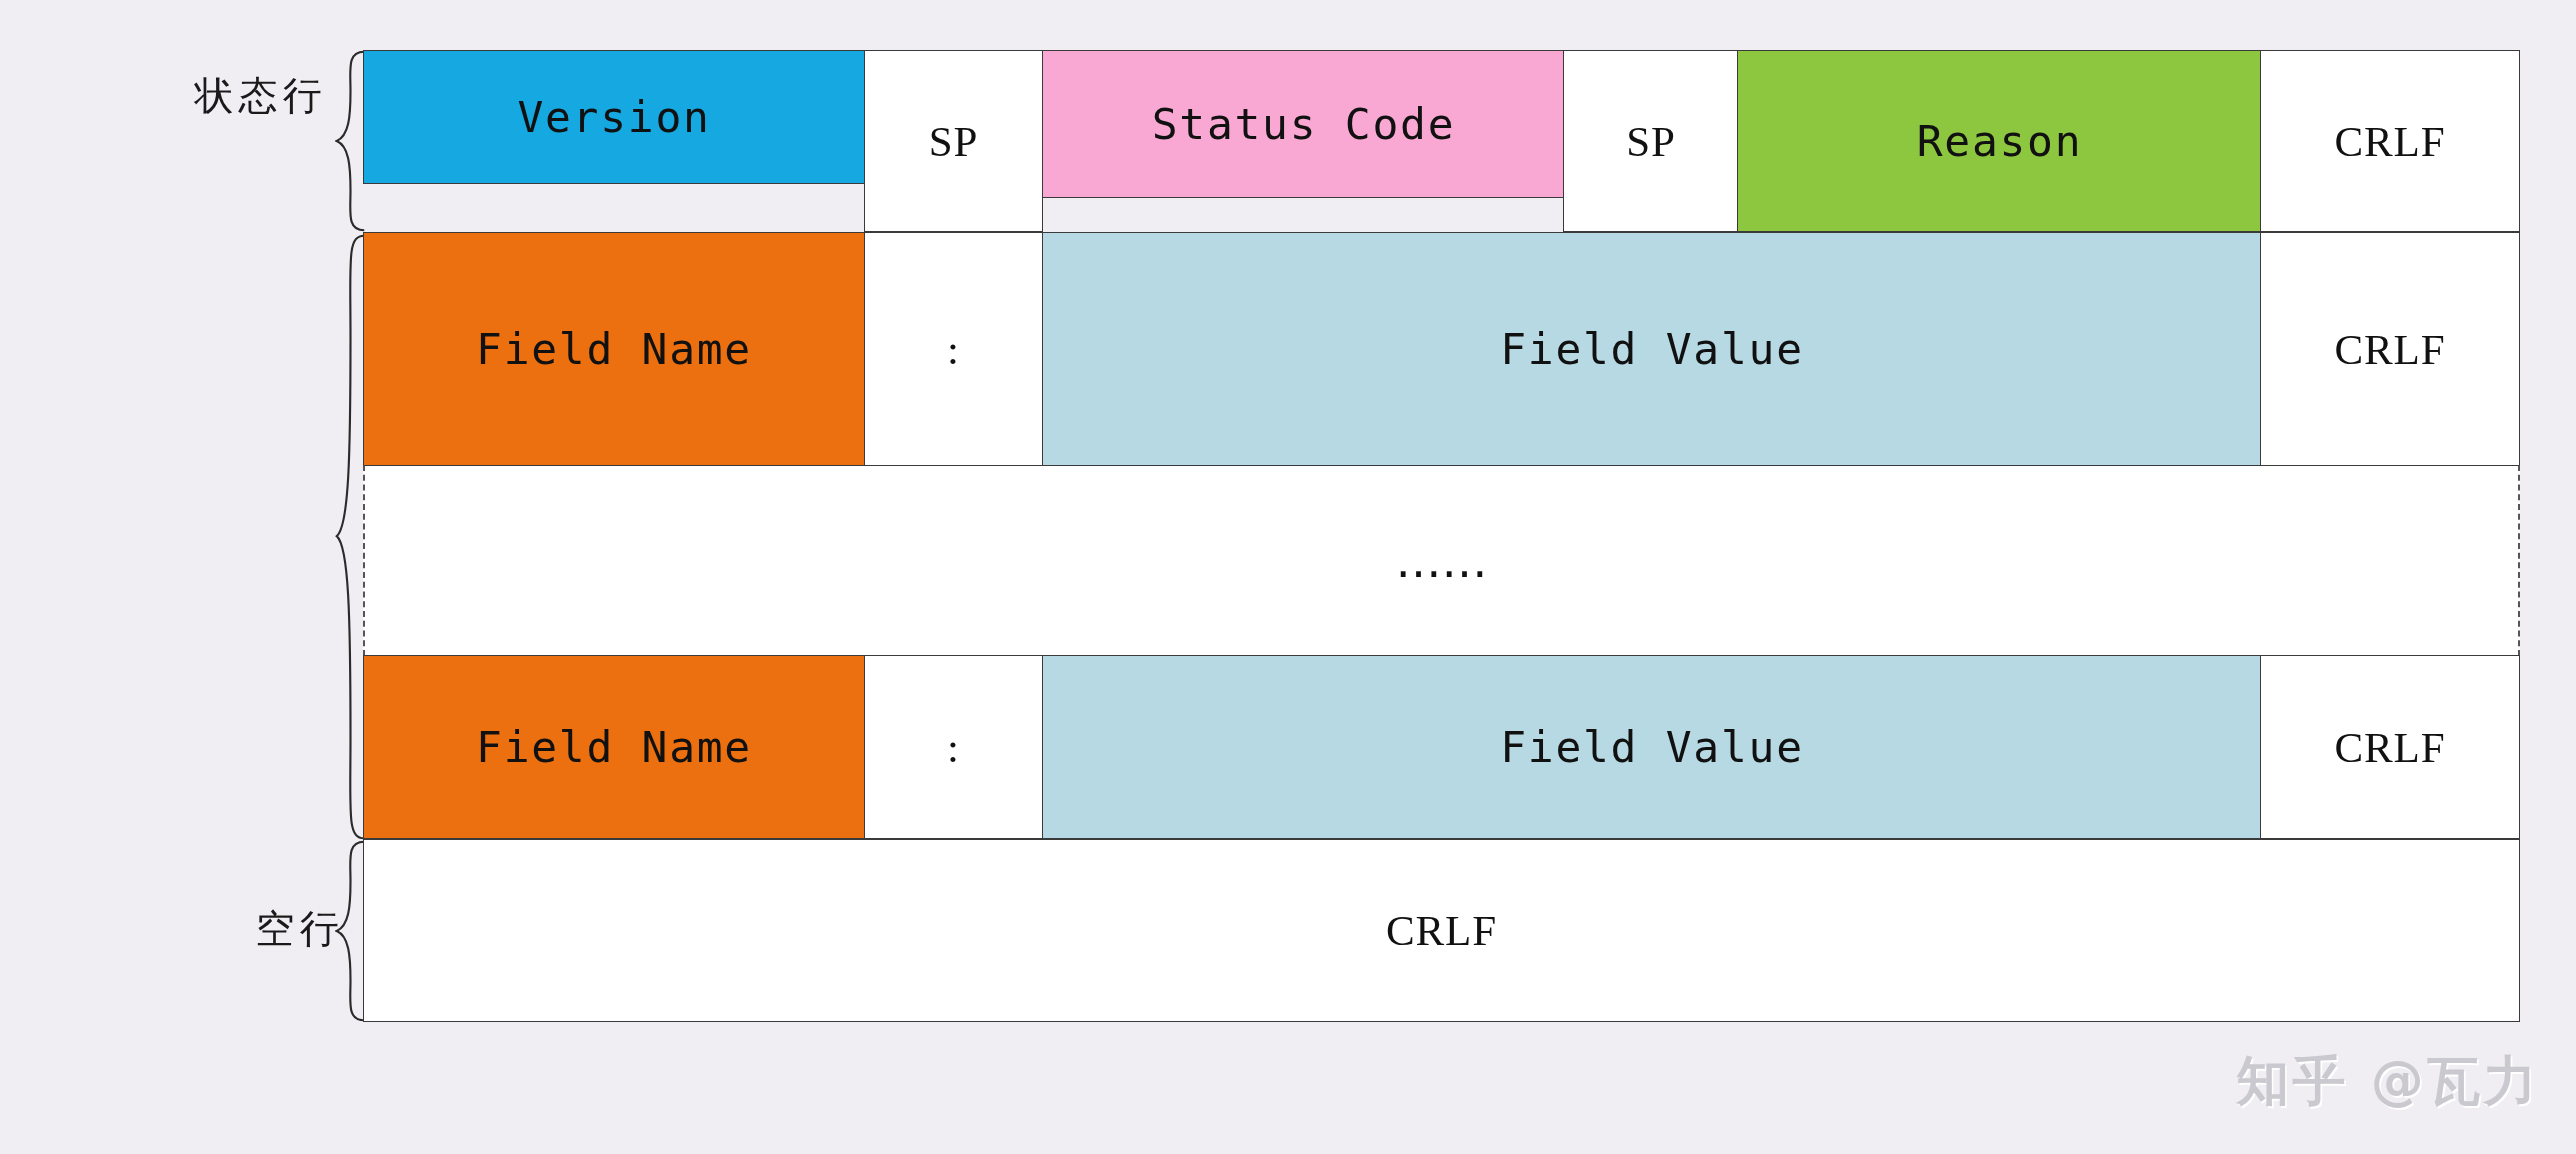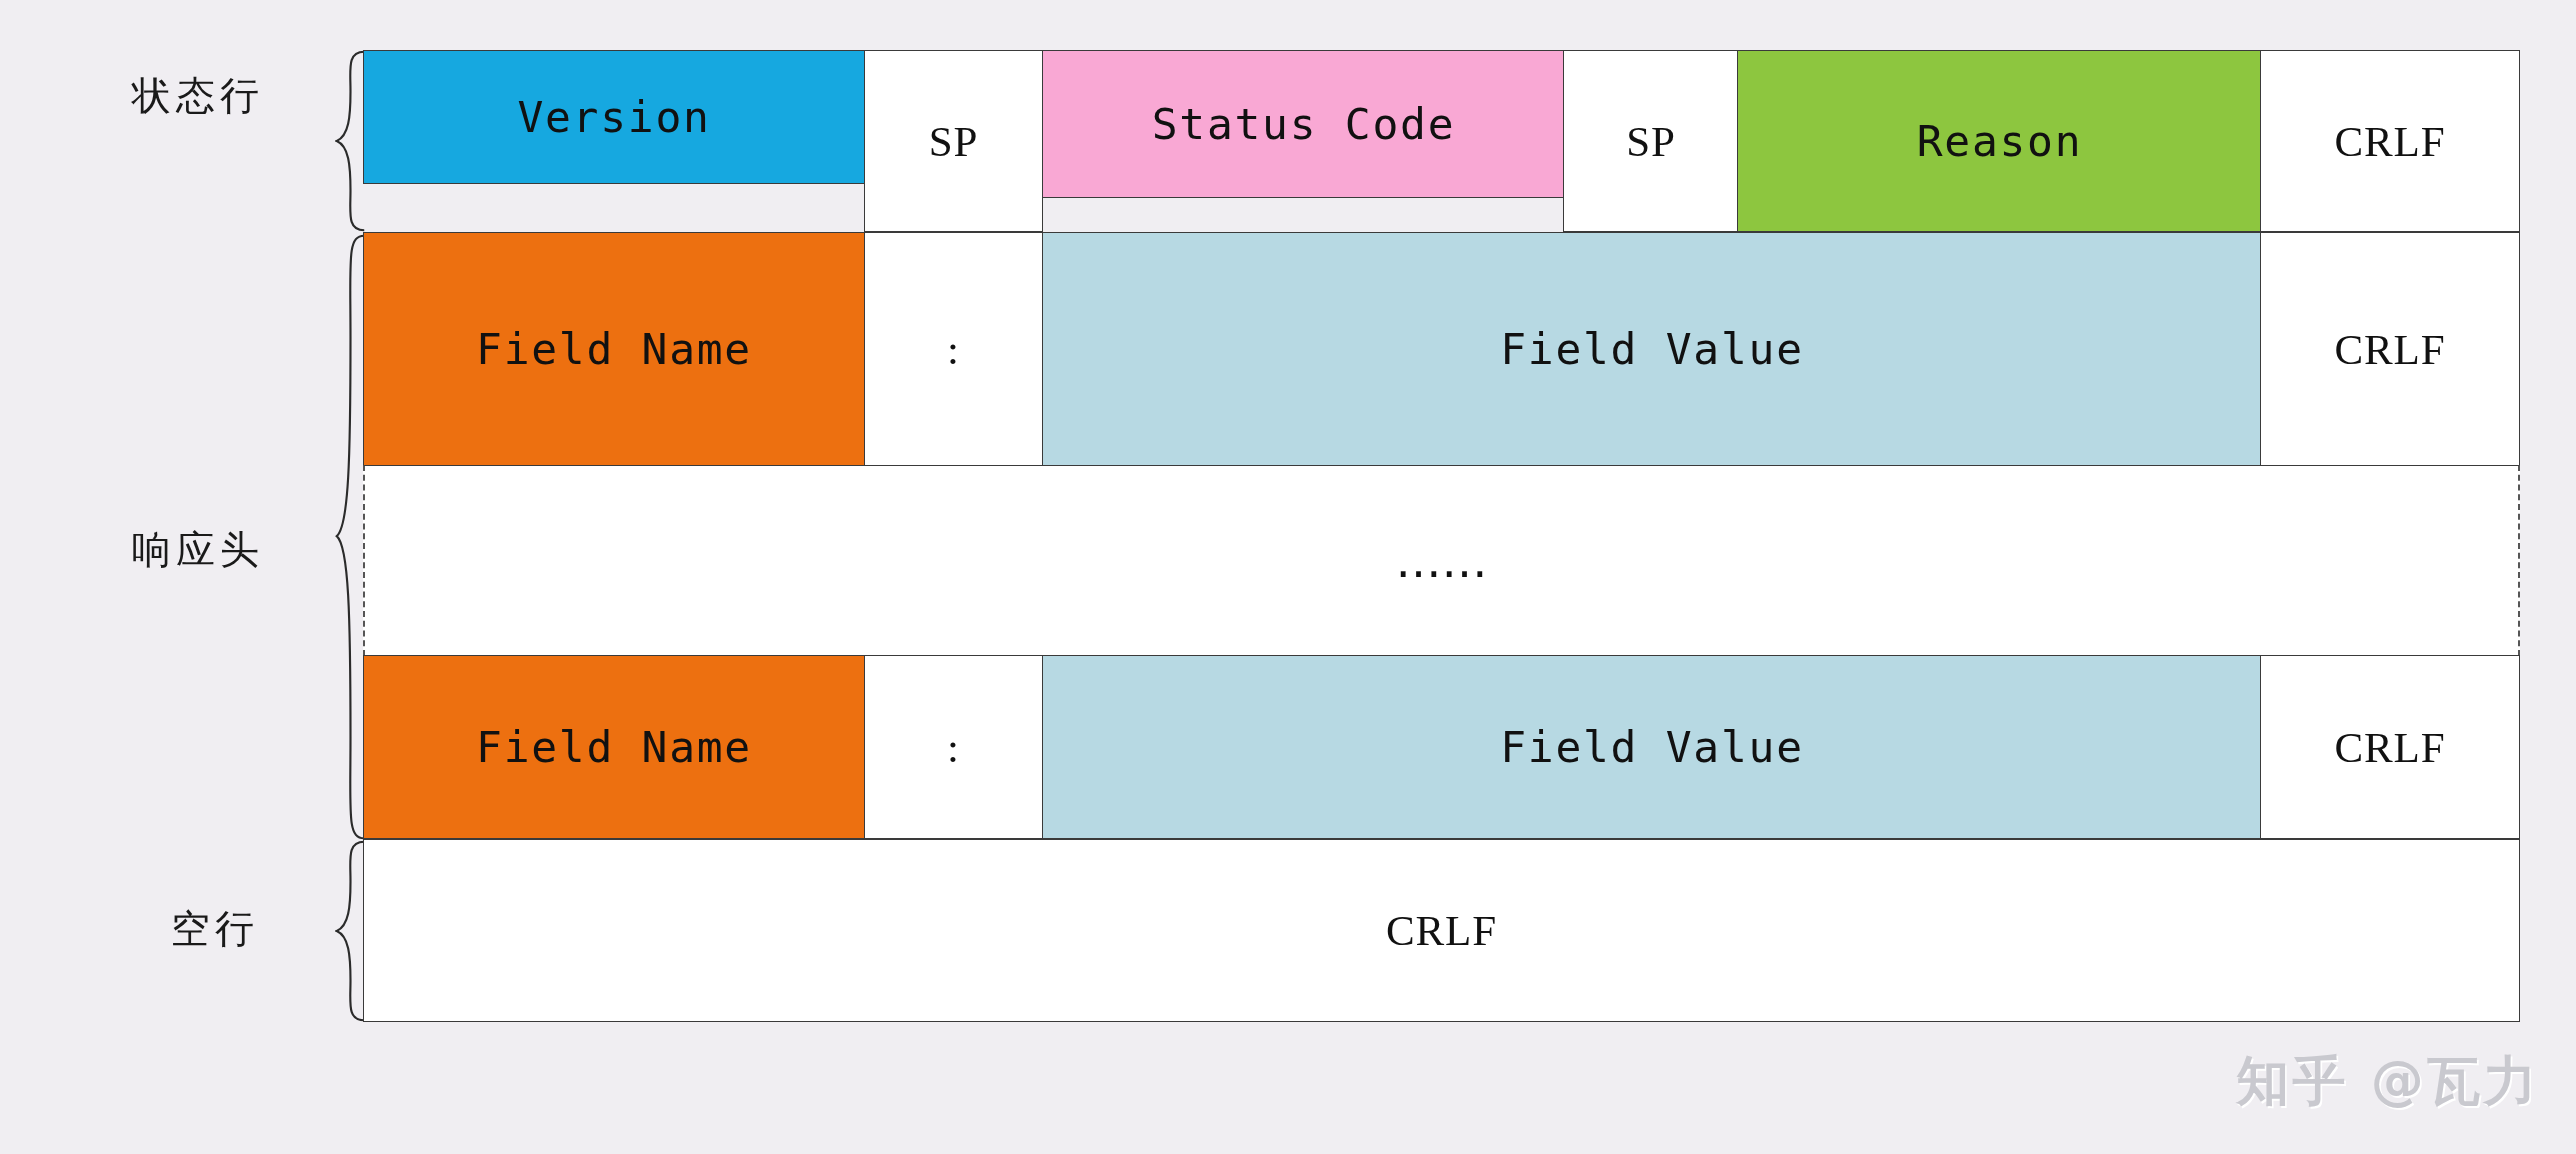--- a/index.html
+++ b/index.html
@@ -24,21 +24,21 @@
   }
 
   
   .side-label {
     position: absolute;
     font-family: "DejaVu Sans", "Liberation Sans", sans-serif;
     font-size: 39px;
     color: #1a1a1a;
     letter-spacing: 5.2px;
     white-space: nowrap;
-    text-align: center;
+    text-align: right;
     transform: translateY(-50%);
   }
 
   .brace {
     position: absolute;
     pointer-events: none;
   }
   .brace svg { display: block; }
 
   
@@ -95,21 +95,20 @@
 
 <div id="canvas">
 
   <div class="side-label" style="left:69px; top:96px; width:258px;">状态行</div>
   <div class="brace" style="left:335px; top:50px; width:31px; height:182px;">
     <svg width="31" height="182" viewBox="0 0 36 212">
       <path d="M34 2 C14 2 18 22 18 48 C18 78 16 100 2 106 C16 112 18 134 18 164 C18 190 14 210 34 210" fill="none" stroke="#2b2b2b" stroke-width="2.5"></path>
     </svg>
   </div>
 
-  <div class="side-label" style="left:69px; top:550px; width:258px;">响应头</div>
   <div class="brace" style="left:335px; top:234px; width:31px; height:606px;">
     <svg width="31" height="606" viewBox="0 0 36 706">
       <path d="M34 2 C14 2 18 30 18 120 C18 260 16 340 2 352 C16 364 18 446 18 586 C18 676 14 704 34 704" fill="none" stroke="#2b2b2b" stroke-width="2.5"></path>
     </svg>
   </div>
 
   <div class="side-label" style="left:86px; top:929px; width:258px;">空行</div>
   <div class="brace" style="left:335px; top:840px; width:31px; height:182px;">
     <svg width="31" height="182" viewBox="0 0 36 212">
       <path d="M34 2 C14 2 18 22 18 48 C18 78 16 100 2 106 C16 112 18 134 18 164 C18 190 14 210 34 210" fill="none" stroke="#2b2b2b" stroke-width="2.5"></path>

